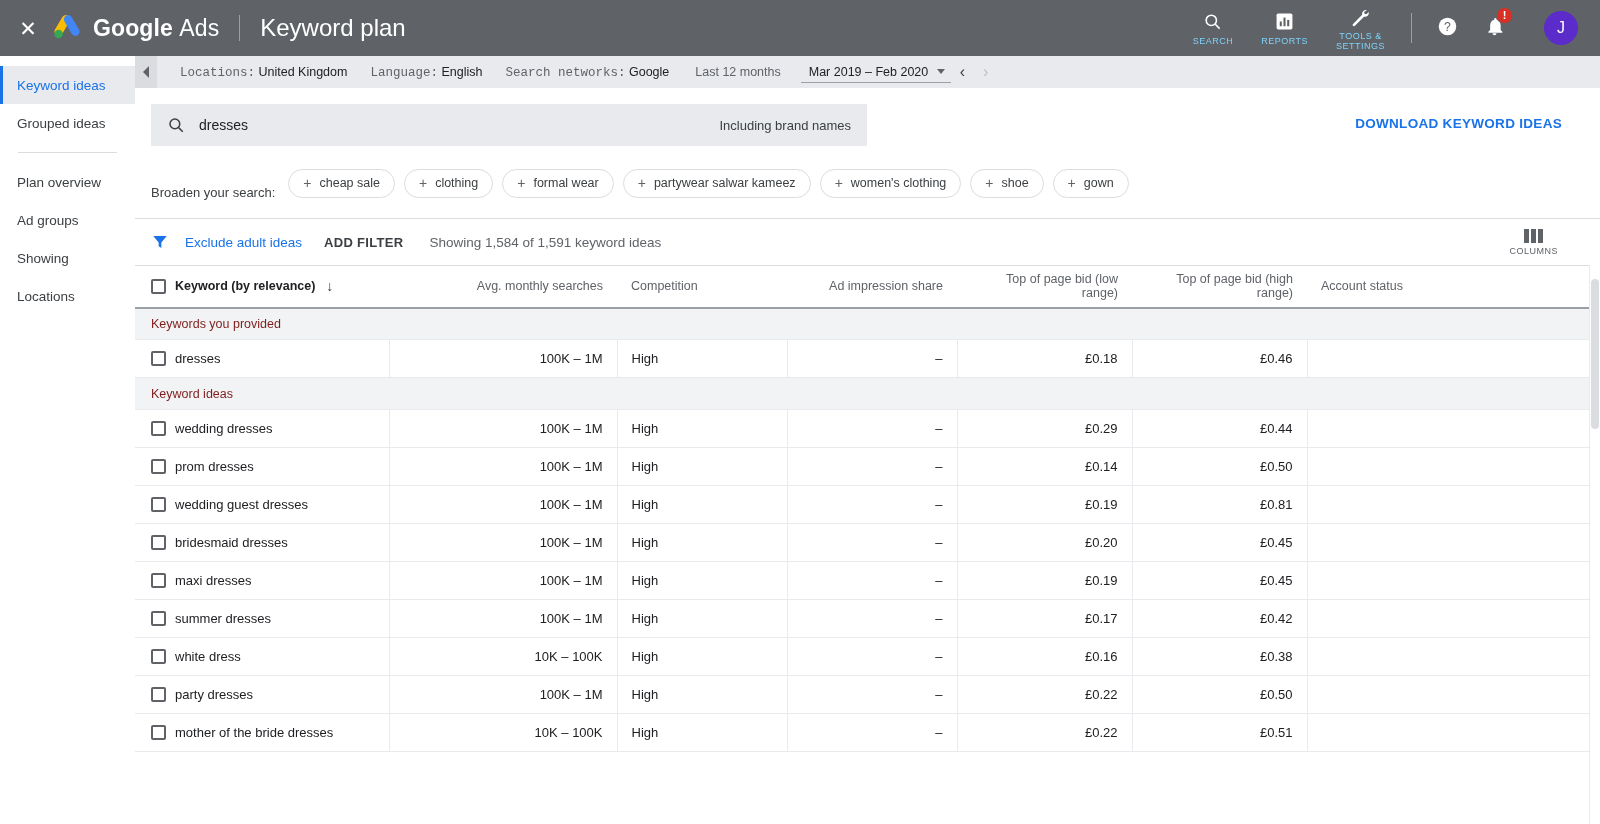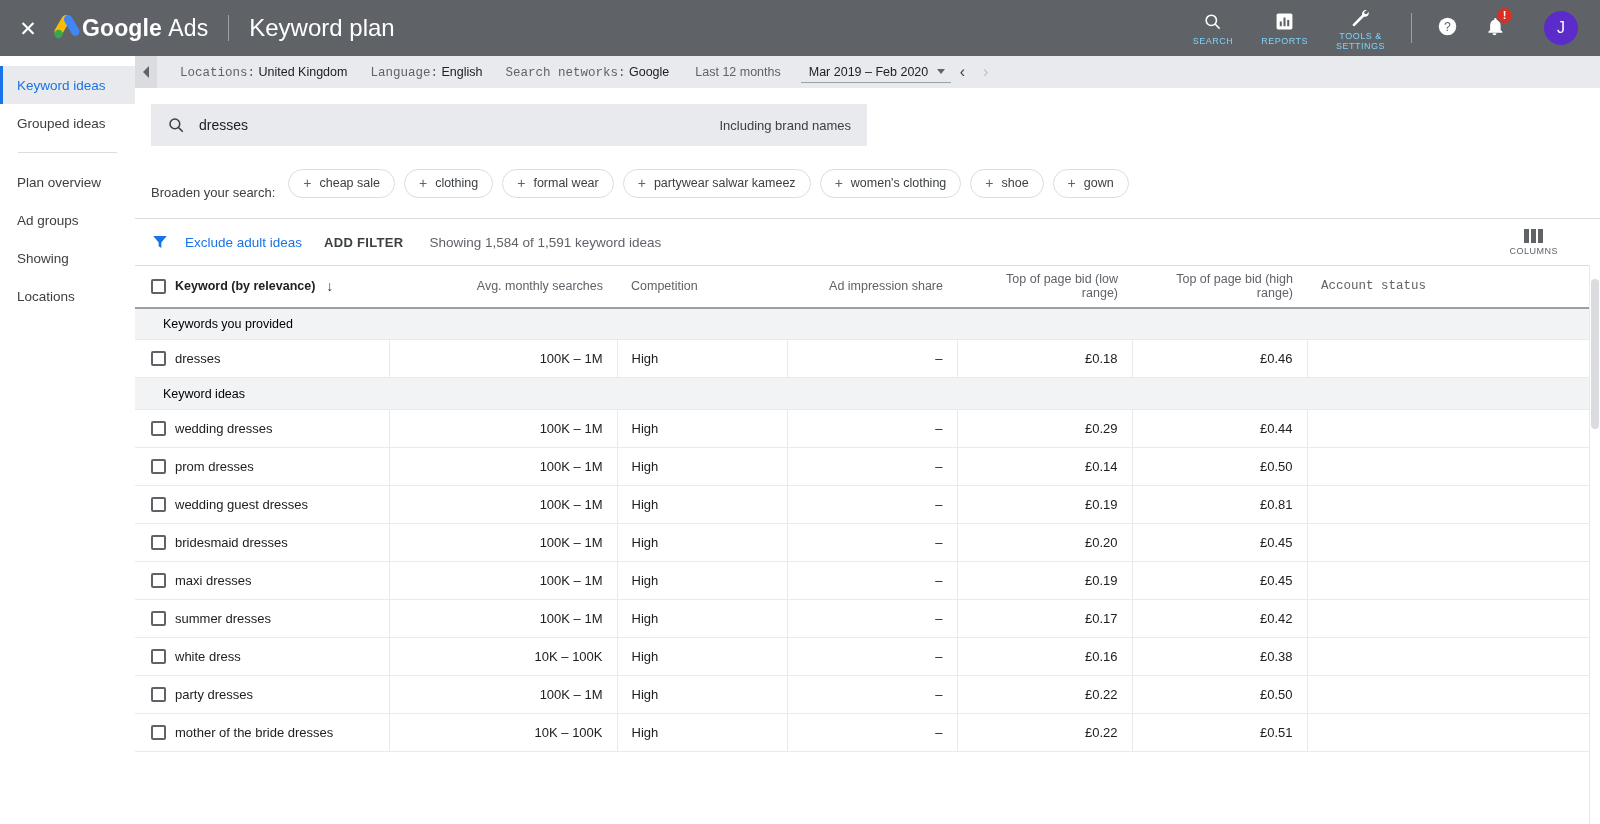--- a/index.html
+++ b/index.html
@@ -13,21 +13,21 @@
   
   .topbar {
     height: 56px; background: #5f6368; display: flex;
     align-items: center; padding: 0 14px; position: relative;
   }
   .close-x {
     width: 28px; height: 28px; margin-right: 10px; cursor: pointer;
     display: flex; align-items: center; justify-content: center;
     color: #fff; font-size: 21px; font-weight: 300; line-height: 1;
   }
-  .ads-logo { display: flex; align-items: center; gap: 0; }
+  .ads-logo { display: flex; align-items: center; gap: 11px; }
   .logo-mark { width: 30px; height: 26px; position: relative; }
   .brand-text { color: #fff; font-size: 23px; letter-spacing: .1px; }
   .brand-text .thin { font-weight: 400; }
   .vdiv { width: 1px; height: 26px; background: #9aa0a6; margin: 0 20px; }
   .page-title { color: #fff; font-size: 24px; font-weight: 400; }
 
   .top-right { margin-left: auto; display: flex; align-items: center; height: 56px; }
   .ticon {
     display: flex; flex-direction: column; align-items: center; justify-content: center;
     color: #7dd3fc; cursor: pointer; padding: 0 14px; min-width: 62px;
@@ -144,33 +144,33 @@
     border-top: 1px solid #dadce0; border-bottom: 2px solid #9aa0a6;
     padding: 0 14px; vertical-align: middle; background: #fff;
   }
   th.c-check { width: 40px; padding: 0 0 0 16px; }
   th.c-kw { width: 214px; text-align: left; padding-left: 0; }
   th.c-vol { width: 228px; text-align: right; }
   th.c-comp { width: 170px; text-align: left; }
   th.c-ais { width: 170px; text-align: right; }
   th.c-low { width: 175px; text-align: right; }
   th.c-high { width: 175px; text-align: right; }
-  th.c-acct { text-align: left; font-family: Liberation Mono, monospace; }
+  th.c-acct { text-align: left; }
   .kwhead { display: flex; align-items: center; gap: 11px; color: #202124; font-weight: bold; }
   .sortarrow { font-size: 14px; color: #3c4043; }
 
   td { height: 38px; font-size: 13px; color: #202124; padding: 0 14px;
        border-bottom: 1px solid #e8eaed; border-right: 1px solid #e8eaed; vertical-align: middle; }
   td.c-check { padding: 0 0 0 16px; border-right: none; }
   td.c-kw { padding-left: 0; border-right: 1px solid #e8eaed; }
   td.c-vol, td.c-ais, td.c-low, td.c-high { text-align: right; }
   td.c-acct { border-right: none; }
   tr.grouprow td {
-    background: #f1f3f4; color: #000000; font-size: 12.5px; height: 32px;
-    border-right: none; border-bottom: 1px solid #e8eaed; padding-left: 28px;
+    background: #f1f3f4; color: #7f1d1d; font-size: 12.5px; height: 32px;
+    border-right: none; border-bottom: 1px solid #e8eaed; padding-left: 16px;
   }
   .cbox {
     width: 15px; height: 15px; border: 2px solid #5f6368; border-radius: 2px;
     cursor: pointer; display: block;
   }
   .cbox.hdr { border-color: #5f6368; }
 
   
   .vscroll {
     position: absolute; right: 0; top: 0; width: 11px; bottom: 0;
@@ -316,20 +316,21 @@
         <div class="searchbox">
           <span class="mag">
             <svg width="18" height="18" viewBox="0 0 24 24" fill="none" stroke="#3c4043" stroke-width="2">
               <circle cx="10.5" cy="10.5" r="6.5"></circle>
                 <line x1="15.5" y1="15.5" x2="21" y2="21"></line>
             </svg>
           </span>
           <span class="kw">dresses</span>
           <span class="brand">Including brand names</span>
         </div>
+        <div class="dl-link">DOWNLOAD KEYWORD IDEAS</div>
       </div>
 
       <div class="broaden">
         <span class="broaden-lbl">Broaden your search:</span>
         <div class="chip">
           <span class="plus">+</span>
           <span>cheap sale</span>
         </div>
         <div class="chip">
           <span class="plus">+</span>

